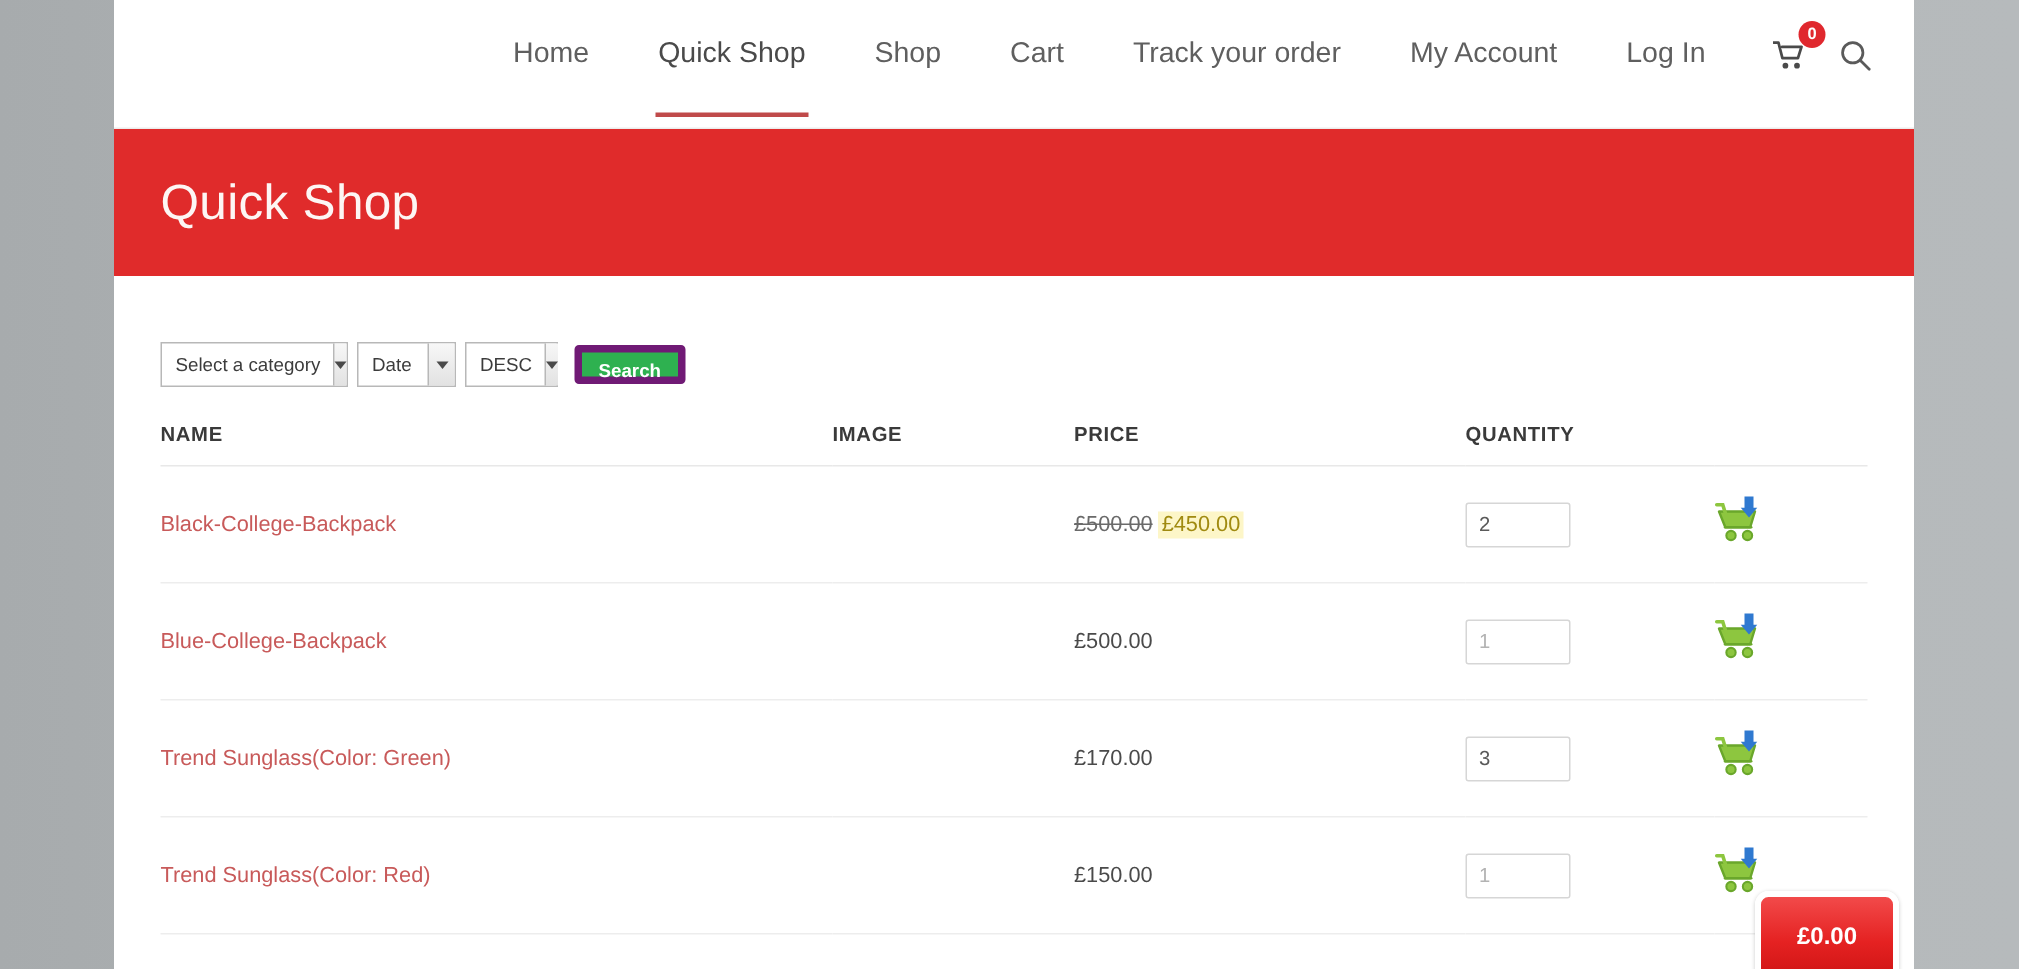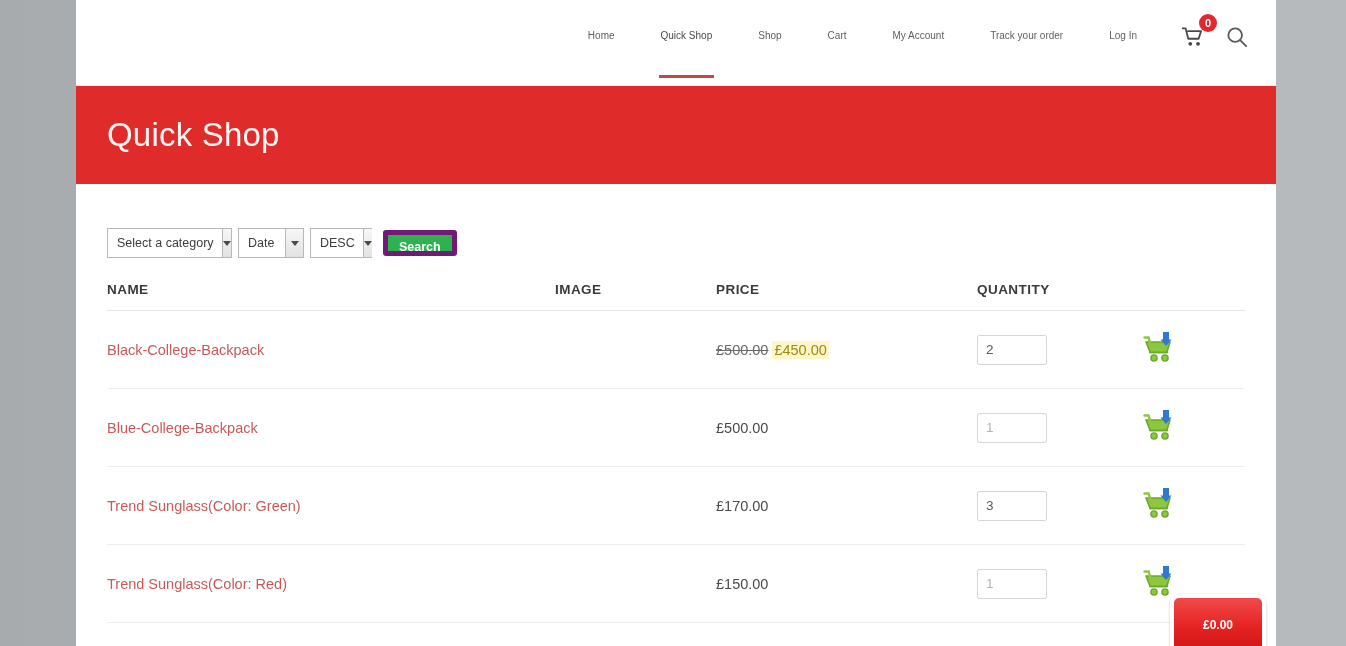--- a/index.html
+++ b/index.html
@@ -38,21 +38,21 @@
     top: 0;
     height: 85px;
     display: flex;
     align-items: flex-start;
     padding-top: 26px;
     box-sizing: border-box;
   }
   .nav-item {
     position: relative;
     color: #5f5f5f;
-    font-size: 10px;
+    font-size: 19px;
     line-height: 20px;
     padding: 0 0 32px 0;
     margin: 0 23px;
     text-decoration: none;
     white-space: nowrap;
     cursor: pointer;
   }
   .nav-item.active {
     color: #4a4a4a;
   }
@@ -331,38 +331,38 @@
     border-radius: 9px;
     border: 4px solid #ffffff;
     box-sizing: border-box;
     display: flex;
     align-items: center;
     justify-content: center;
     box-shadow: 0 1px 3px rgba(0,0,0,0.2);
   }
   .float-cart .bag span {
     color: #ffffff;
-    font-size: 12px;
+    font-size: 16px;
     font-weight: 700;
   }
 </style>
 </head>
 <body>
 
 <div class="page-wrap">
 
   <div class="site-header">
     <div class="nav">
 
       <a class="nav-item">Home</a>
       <a class="nav-item active">Quick Shop</a>
       <a class="nav-item">Shop</a>
       <a class="nav-item">Cart</a>
+      <a class="nav-item">Track your order</a>
       <a class="nav-item">My Account</a>
-      <a class="nav-item">Track your order</a>
       <a class="nav-item">Log In</a>
 
       <div class="nav-icons">
         <div class="cart-icon-wrap">
           <svg width="22" height="20" viewBox="0 0 24 22">
             <path d="M0.5 1.5 h3.4 l2.9 11.4 h11.4 l2.6 -8.3 h-14.2" fill="none" stroke="#4a4a4a" stroke-width="2" stroke-linejoin="round" stroke-linecap="round"></path>
             <circle cx="9" cy="18.5" r="2.1" fill="#4a4a4a"></circle>
             <circle cx="17.5" cy="18.5" r="2.1" fill="#4a4a4a"></circle>
           </svg>
           <span class="cart-badge">0</span>

